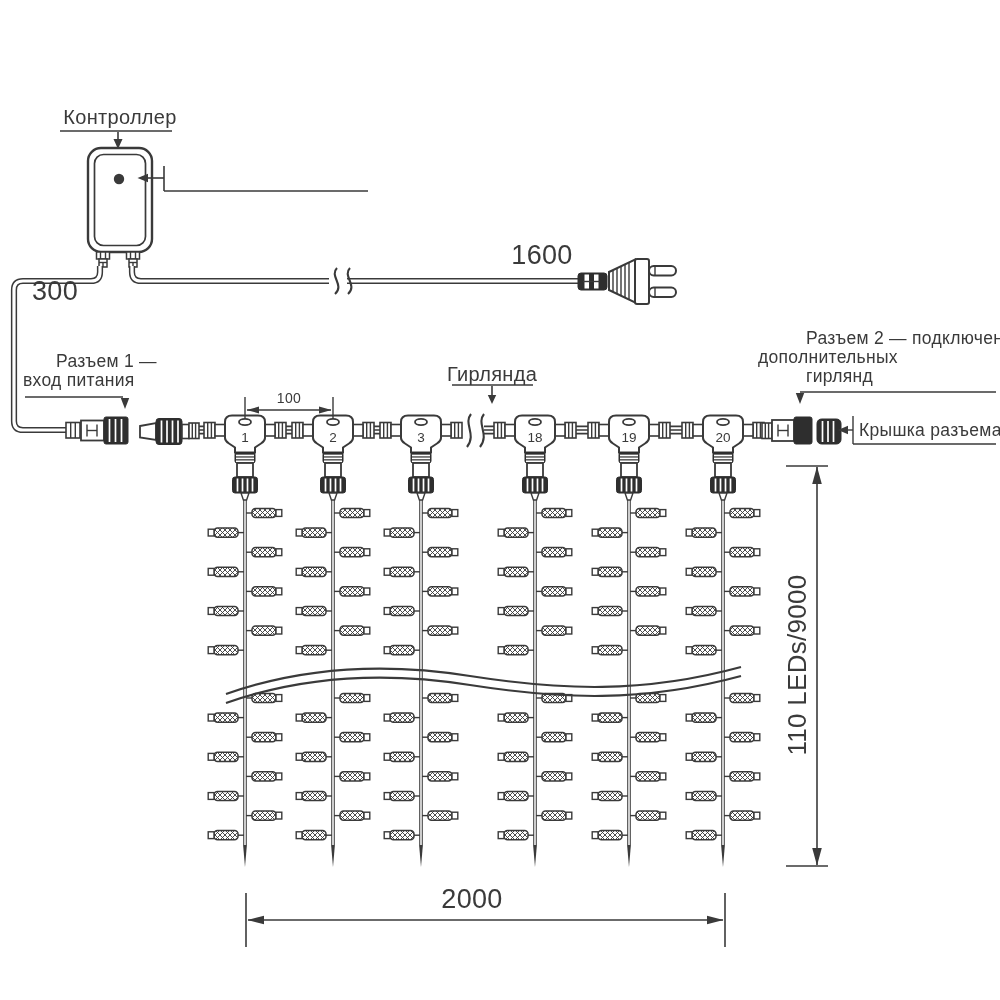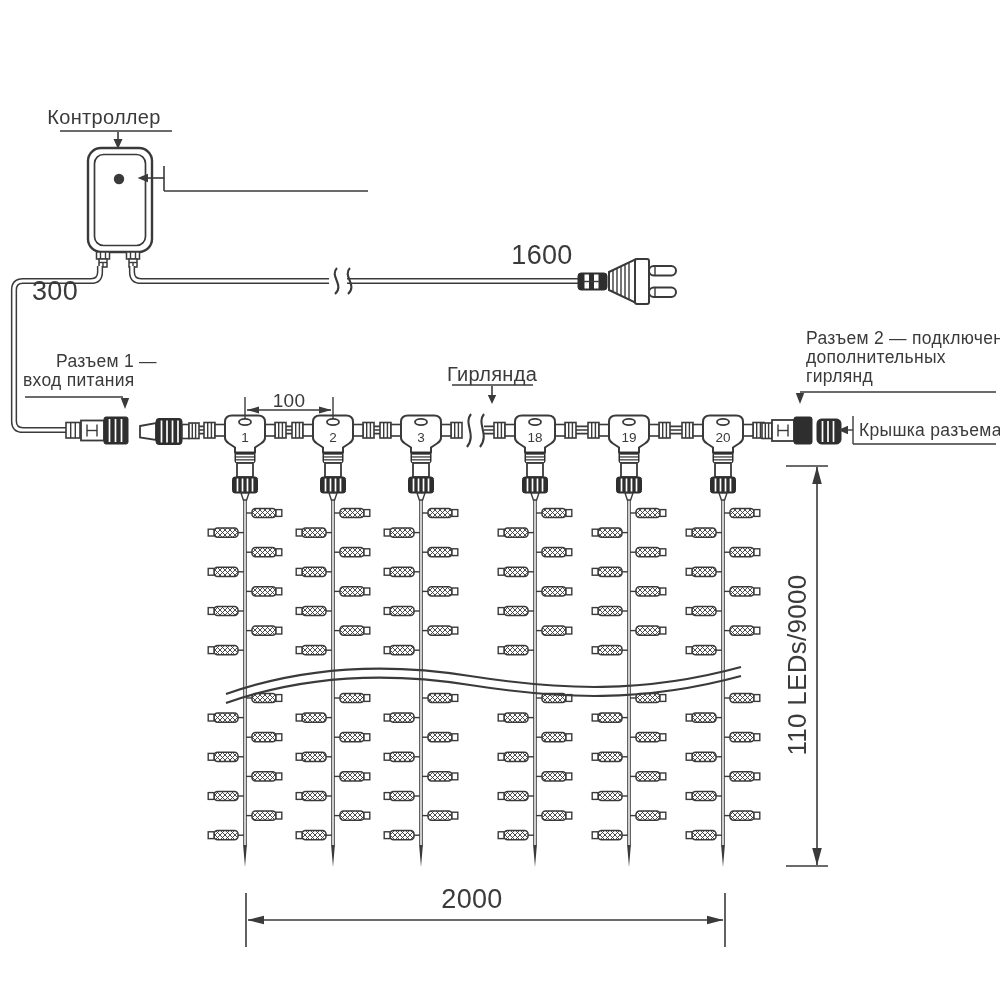--- a/index.html
+++ b/index.html
@@ -996,36 +996,36 @@
     <polygon class="fillx" points="264,915.7 264,924.3 247.5,920"></polygon>
     <polygon class="fillx" points="707,915.7 707,924.3 723.5,920"></polygon>
   </g>
 
   <g>
     <path class="ln2" d="M226 694 C300 668 382 662 470 676 C560 690 642 694 741 667"></path>
     <path class="ln2" d="M226 703 C300 677 382 671 470 685 C560 699 642 703 741 676"></path>
   </g>
 </svg>
 
-<div class="label lab-md center" style="left:44px;top:106px;width:120px;">Контроллер</div>
+<div class="label lab-md center" style="left:60px;top:106px;width:120px;">Контроллер</div>
 
 
 <div class="label lab-lg center" style="left:25px;top:276px;width:60px;">300</div>
 
 <div class="label lab-lg center" style="left:507px;top:240px;width:70px;">1600</div>
 
 <div class="label lab-sm" style="left:23px;top:351px;margin-left:33px;">Разъем 1 —</div>
 <div class="label lab-sm" style="left:23px;top:370px;">вход питания</div>
 
 <div class="label lab-md center" style="left:447px;top:363px;width:90px;">Гирлянда</div>
 
-<div class="label center" style="left:264px;top:390px;width:50px;font-size:19px;">100</div>
+<div class="label center" style="left:264px;top:390px;width:50px;font-size:14px;">100</div>
 
 <div class="label lab-sm" style="left:806px;top:328px;">Разъем 2 — подключение</div>
-<div class="label lab-sm" style="left:806px;top:347px;">дополнительных</div>
+<div class="label lab-sm" style="left:758px;top:347px;">дополнительных</div>
 <div class="label lab-sm" style="left:806px;top:366px;">гирлянд</div>
 
 <div class="label lab-sm" style="left:859px;top:420px;">Крышка разъема</div>
 
 <div class="label rot" style="left:797px;top:665px;position:absolute;">110 LEDs/9000</div>
 
 <div class="label lab-lg center" style="left:437px;top:884px;width:70px;">2000</div>
 
 </div>
 

